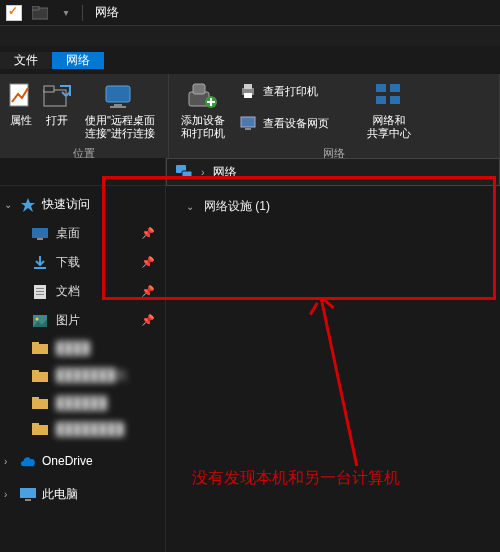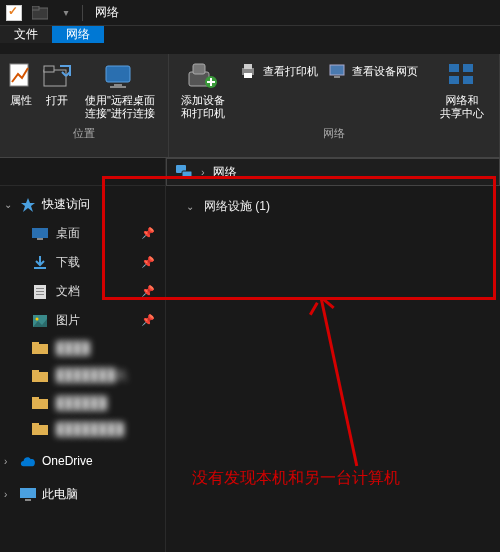--- a/index.html
+++ b/index.html
@@ -7,37 +7,37 @@
 
 
 .titlebar { height: 26px; background: #1a1a1a; display: flex; align-items: center; padding-left: 4px; gap: 6px; border-bottom: 1px solid #333; }
 .titlebar .qat-item { width: 20px; height: 20px; display: flex; align-items: center; justify-content: center; }
 .titlebar .qat-checked { background: #fff; border: 1px solid #ccc; position: relative; width: 16px; height: 16px; }
 .titlebar .qat-checked::after { content: "✓"; color: #e67e22; font-size: 12px; position: absolute; top: -2px; left: 1px; font-weight: bold; }
 .titlebar .divider { width: 1px; height: 16px; background: #444; }
 .titlebar .title-text { font-size: 12px; color: #fff; margin-left: 6px; }
 
 
-.tabs { height: 28px; background: #1a1a1a; display: flex; align-items: flex-start; }
+.tabs { height: 28px; background: #1a1a1a; display: flex; align-items: center; margin-top: 20px; }
 .tab { padding: 0 14px; font-size: 12px; display: flex; align-items: center; color: #fff; cursor: pointer; }
 .tab.file { background: #222; }
 .tab.active { background: #0078d4; }
 
 
 .ribbon { height: 104px; background: #2b2b2b; display: flex; border-bottom: 1px solid #444; }
 .ribbon-group { display: flex; flex-direction: column; border-right: 1px solid #3a3a3a; }
 .ribbon-buttons { flex: 1; display: flex; align-items: flex-start; padding: 4px 6px; gap: 4px; }
 .ribbon-group-label { font-size: 11px; color: #aaa; text-align: center; padding: 2px 0 16px; }
 .rbtn-large { width: 48px; display: flex; flex-direction: column; align-items: center; gap: 2px; cursor: pointer; padding-top: 2px; }
 .rbtn-large .ic { width: 32px; height: 32px; display: flex; align-items: center; justify-content: center; }
 .rbtn-large .lbl { font-size: 11px; text-align: center; line-height: 13px; color: #fff; white-space: pre-line; }
 .rbtn-wide { width: 84px; }
 .rbtn-small { display: flex; align-items: center; gap: 6px; font-size: 11px; color: #fff; cursor: pointer; height: 22px; padding: 0 4px; }
 .rbtn-small .ic { width: 18px; height: 18px; display: flex; align-items: center; justify-content: center; }
-.small-col { display: flex; flex-direction: row; gap: 2px; padding-top: 2px; }
+.small-col { display: flex; flex-direction: column; gap: 10px; padding-top: 2px; }
 
 
 .body { position: absolute; top: 158px; left: 0; right: 0; bottom: 0; display: flex; background: #191919; }
 .sidebar { width: 166px; background: #191919; border-right: 1px solid #2a2a2a; }
 .sidebar-gap { height: 28px; border-bottom: 1px solid #2a2a2a; }
 .nav { padding: 4px 0; }
 .nav-header { display: flex; align-items: center; gap: 6px; padding: 6px 8px 6px 4px; font-size: 12px; color: #fff; cursor: pointer; }
 .nav-item { display: flex; align-items: center; gap: 8px; padding: 6px 8px 6px 32px; font-size: 12px; color: #ddd; cursor: pointer; position: relative; }
 .nav-item.blur .txt { color: transparent; text-shadow: 0 0 6px rgba(220,220,220,0.9); }
 .nav-item .pin { position: absolute; right: 10px; color: #888; font-size: 11px; }
@@ -153,21 +153,21 @@
         <div class="rbtn-small">
           <span class="ic">
               <svg width="16" height="16" viewBox="0 0 16 16">
                 <rect x="1" y="2" width="14" height="10" fill="#4a7ab0" stroke="#aac"></rect>
                 <rect x="5" y="13" width="6" height="2" fill="#888"></rect>
               </svg>
             </span>
           <span>查看设备网页</span>
         </div>
       </div>
-      <div class="rbtn-large" style="width:56px;margin-left:8px">
+      <div class="rbtn-large" style="width:56px;margin-left:24px">
         <span class="ic">
             <svg width="30" height="28" viewBox="0 0 30 28">
               <rect x="2" y="2" width="10" height="8" fill="#2a6fb0"></rect>
               <rect x="16" y="2" width="10" height="8" fill="#2a6fb0"></rect>
               <rect x="2" y="14" width="10" height="8" fill="#2a6fb0"></rect>
               <rect x="16" y="14" width="10" height="8" fill="#2a6fb0"></rect>
             </svg>
           </span>
         <span class="lbl">网络和
 共享中心</span>

